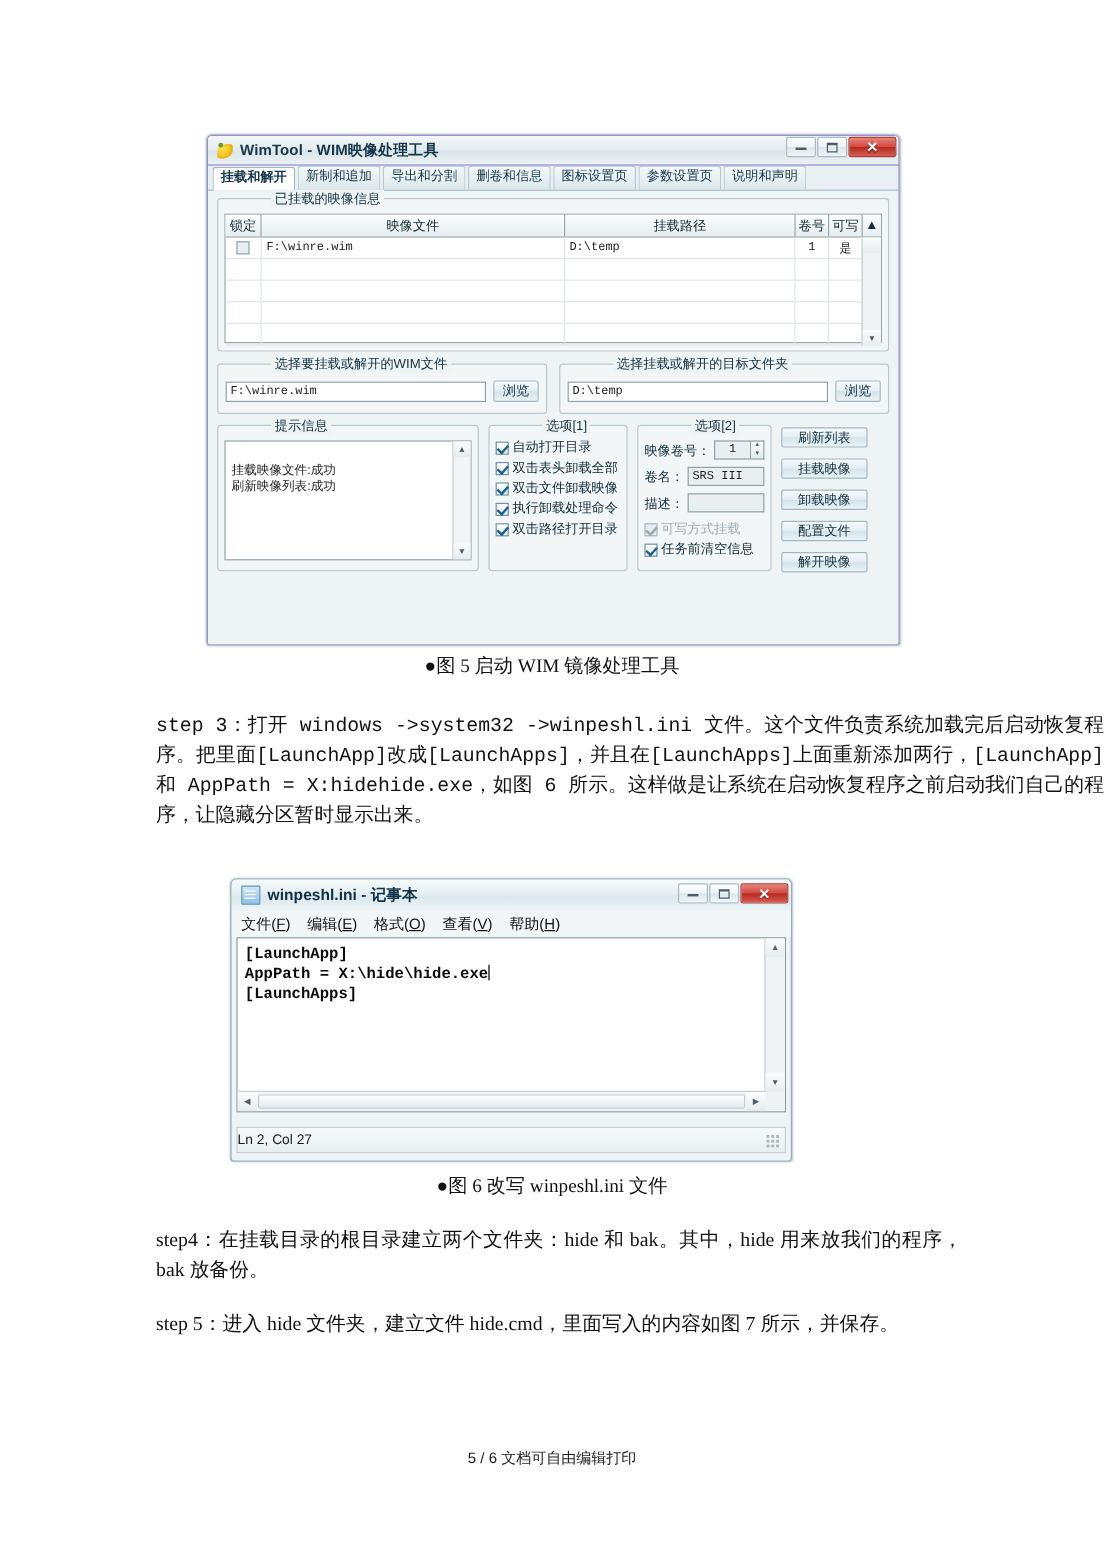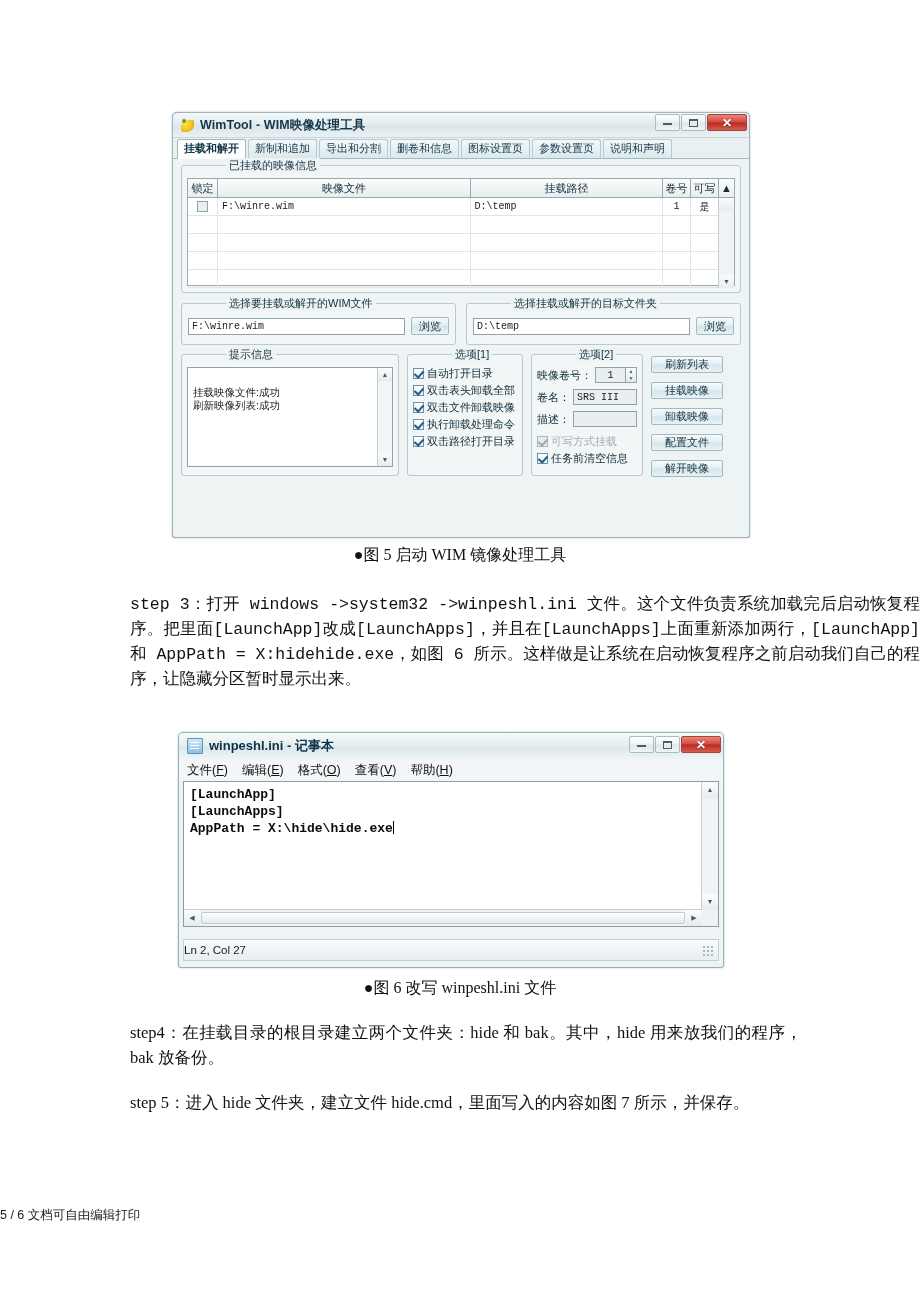--- a/index.html
+++ b/index.html
@@ -98,21 +98,20 @@
   .capbtn .close-g {
     color: #ffffff;
     font-family: "Liberation Sans", sans-serif;
     font-size: 12px; font-weight: bold; line-height: 1;
     text-shadow: 0 1px 1px rgba(0,0,0,.4);
   }
 
   
   .wt-tabs {
     display: flex;
-    align-items: flex-end;
     height: 21px;
     padding-left: 4px;
     background: #eaf0f2;
     border-bottom: 1px solid #9dbac3;
     box-sizing: border-box;
   }
   .wt-tab {
     font-family: "Liberation Sans", sans-serif;
     font-size: 11px;
     color: #15374a;
@@ -395,23 +394,23 @@
     border-radius: 2px;
     background: linear-gradient(#f6fafb 0%, #e3eef1 48%, #d4e4e9 52%, #e9f3f5 100%);
     display: flex; align-items: center; justify-content: center;
     box-sizing: border-box;
     white-space: nowrap;
   }
 
   
   .np-window {
     position: absolute;
-    left: 178px;
+    left: 192px;
     top: 732px;
-    width: 546px;
+    width: 468px;
     height: 236px;
     background: #eef3f4;
     border: 1px solid #8fb2bb;
     border-radius: 5px 5px 3px 3px;
     box-sizing: border-box;
     overflow: hidden;
     box-shadow: 0 0 2px rgba(120,140,150,.55);
   }
   .np-titlebar {
     height: 26px;
@@ -572,20 +571,21 @@
   }
   .para.nowrapclip {
     width: 790px;
     overflow: hidden;
     white-space: normal;
     font-family: Liberation Mono, monospace;
   }
   .footer {
     position: absolute;
     left: 0; right: 0;
+    text-align: center;
     font-family: "Liberation Sans", sans-serif;
     font-size: 12.5px;
     color: #1a1a1a;
   }
 </style>
 </head>
 <body>
 
 <div class="page">
 
@@ -804,22 +804,22 @@
       <span class="np-menu"><span>文件</span>(<u>F</u>)</span>
       <span class="np-menu"><span>编辑</span>(<u>E</u>)</span>
       <span class="np-menu"><span>格式</span>(<u>O</u>)</span>
       <span class="np-menu"><span>查看</span>(<u>V</u>)</span>
       <span class="np-menu"><span>帮助</span>(<u>H</u>)</span>
     </div>
 
     <div class="np-editor">
       <div class="np-text">
         <div>[LaunchApp]</div>
+        <div><span>AppPath = X:\hide\hide.exe</span><span class="np-caret"></span></div>
         <div>[LaunchApps]</div>
-        <div><span>AppPath = X:\hide\hide.exe</span><span class="np-caret"></span></div>
       </div>
       <div class="np-vscroll">
         <div class="sb-btn">▲</div>
         <div class="sb-btn">▼</div>
       </div>
       <div class="np-hscroll">
         <div class="sb-btn">◀</div>
         <div class="np-hthumb"></div>
         <div class="sb-btn">▶</div>
       </div>

